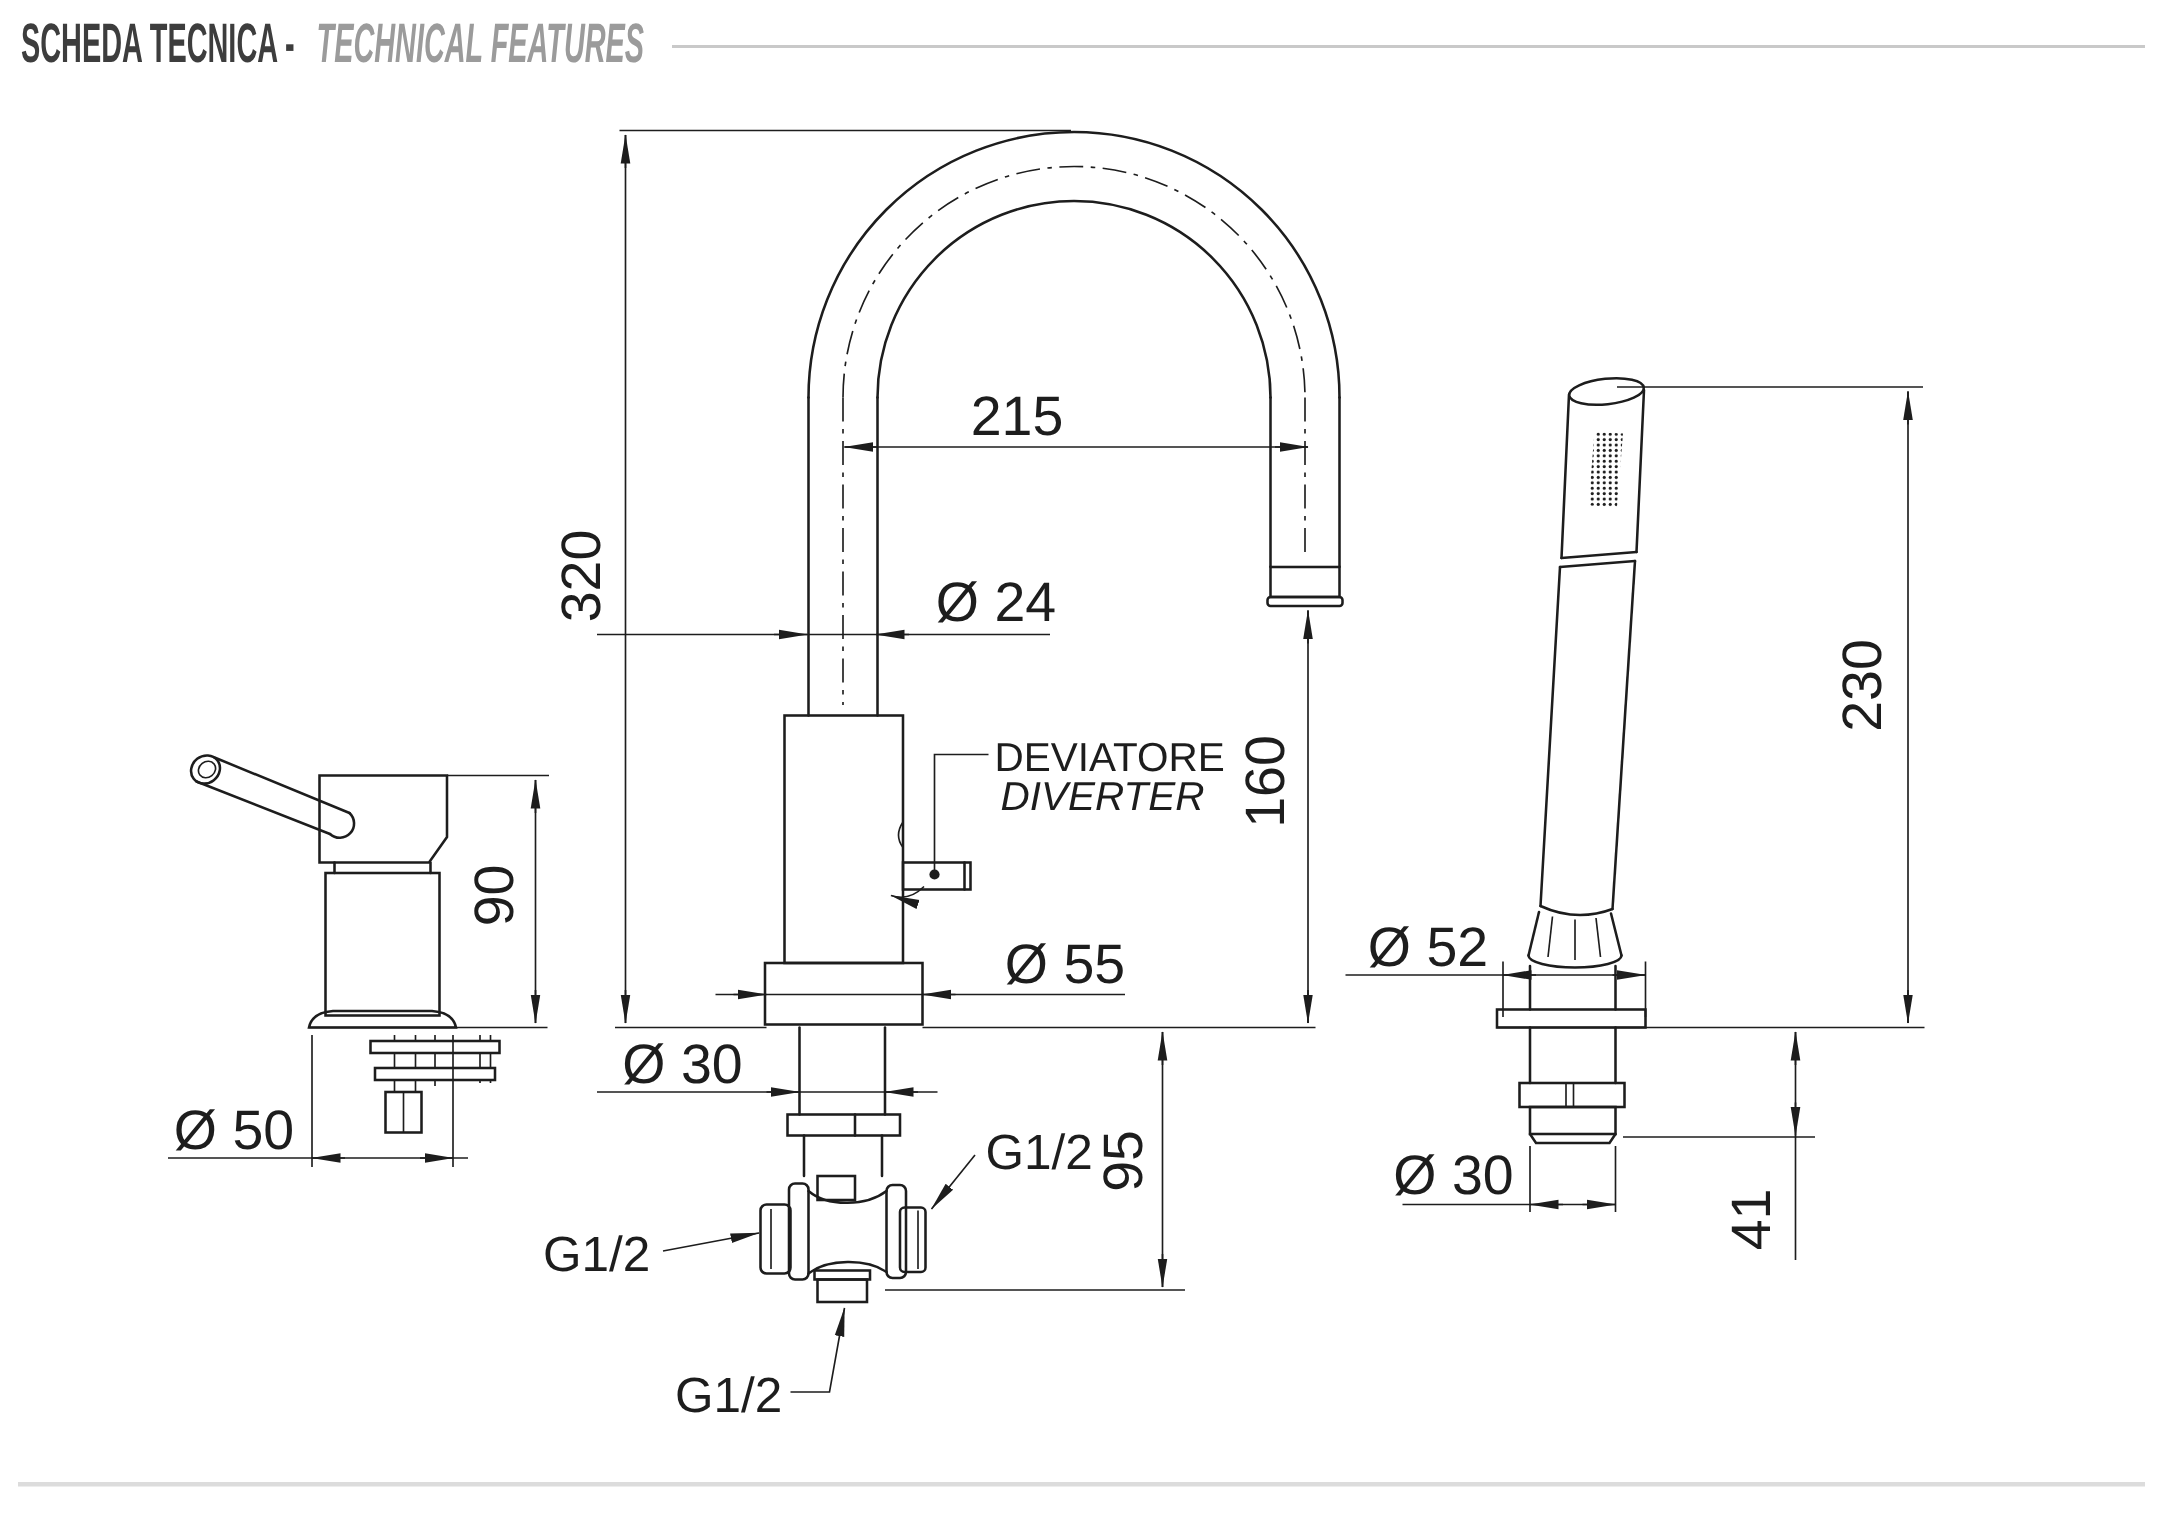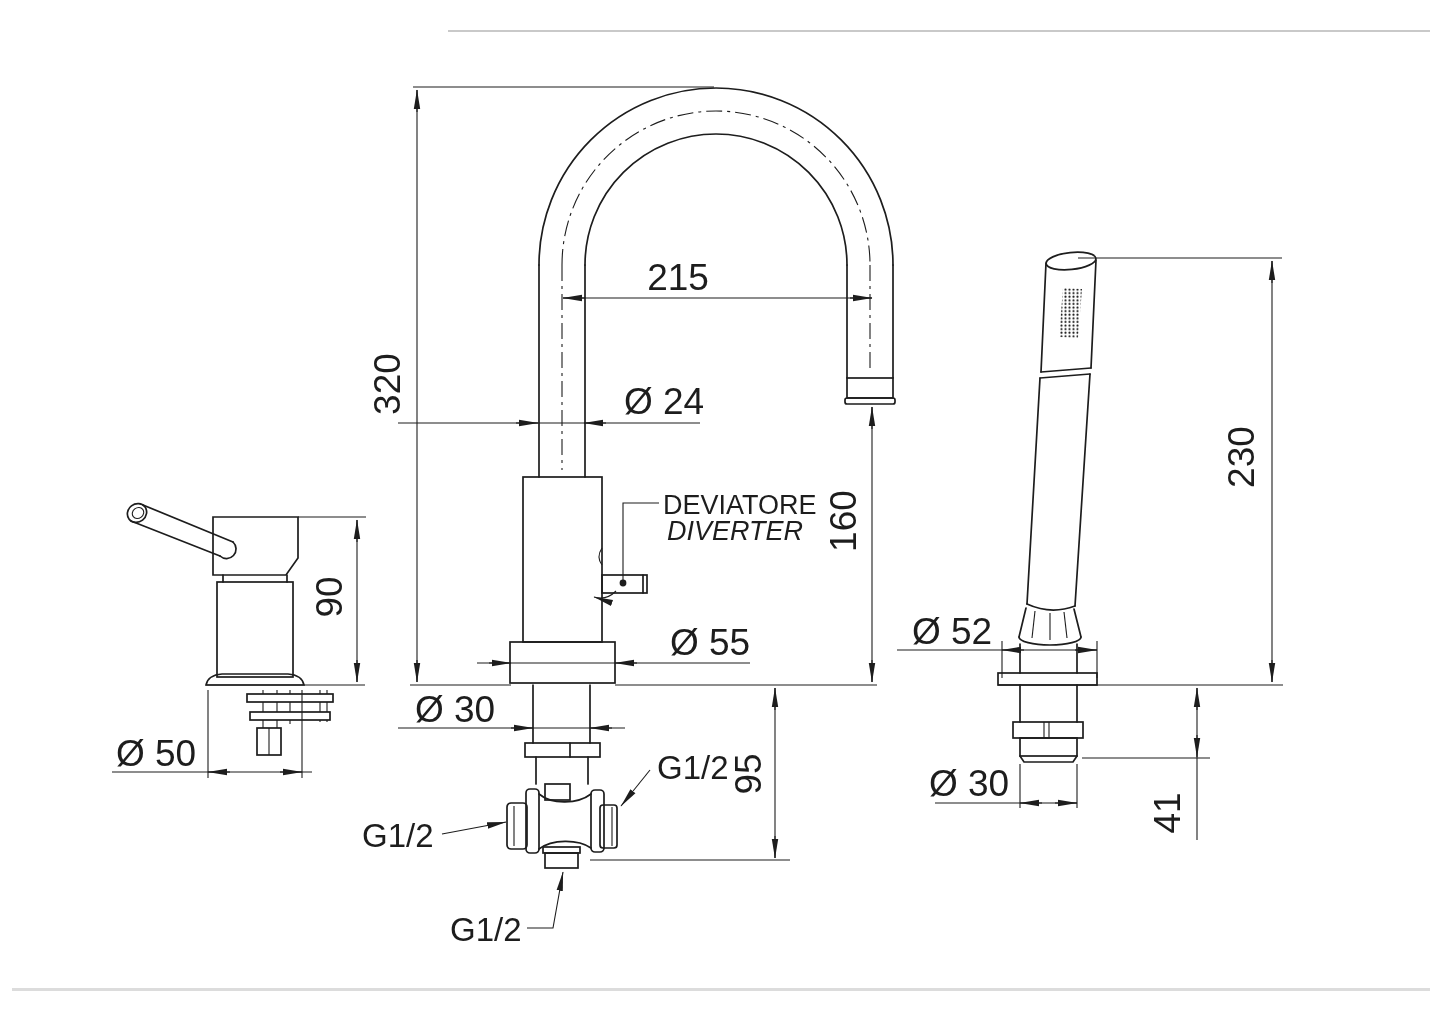--- a/index.html
+++ b/index.html
@@ -20,20 +20,24 @@
   .ln{stroke:#1d1d1d;stroke-width:1.7;fill:none;stroke-linecap:round;}
   .lnw{stroke:#1d1d1d;stroke-width:1.7;fill:#ffffff;}
   .thin{stroke:#1d1d1d;stroke-width:1.1;fill:none;}
   .cl{stroke:#1d1d1d;stroke-width:1.1;fill:none;stroke-dasharray:16 5 3 5;}
 </style>
 </head>
 <body>
 
 <div id="page">
 
+  <div class="hdr">
+    <span class="t1">SCHEDA TECNICA -</span>
+    <span class="t2">TECHNICAL FEATURES</span>
+  </div>
   <div class="hdr-rule"></div>
 
   <svg width="1442" height="1018" viewBox="0 0 1442 1018" style="position:absolute;left:0;top:0;">
     <defs>
       <marker id="ah" viewBox="0 0 20 8" refX="19" refY="4" markerWidth="20" markerHeight="8" orient="auto" markerUnits="userSpaceOnUse">
         <path d="M0,0.8 L19.5,4 L0,7.2 Z" fill="#1d1d1d"></path>
       </marker>
       <pattern id="dots" width="4" height="3.6" patternUnits="userSpaceOnUse">
         <circle cx="1.5" cy="1.5" r="1.05" fill="#1d1d1d"></circle>
       </pattern>

